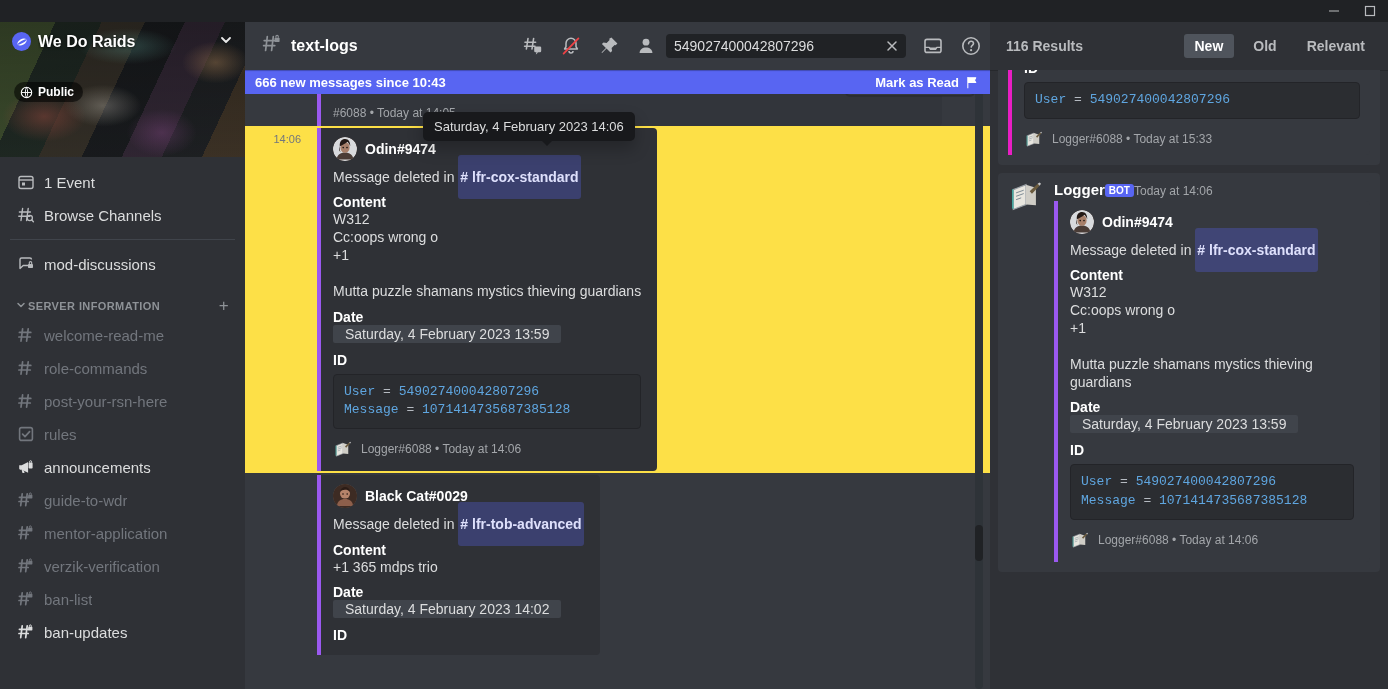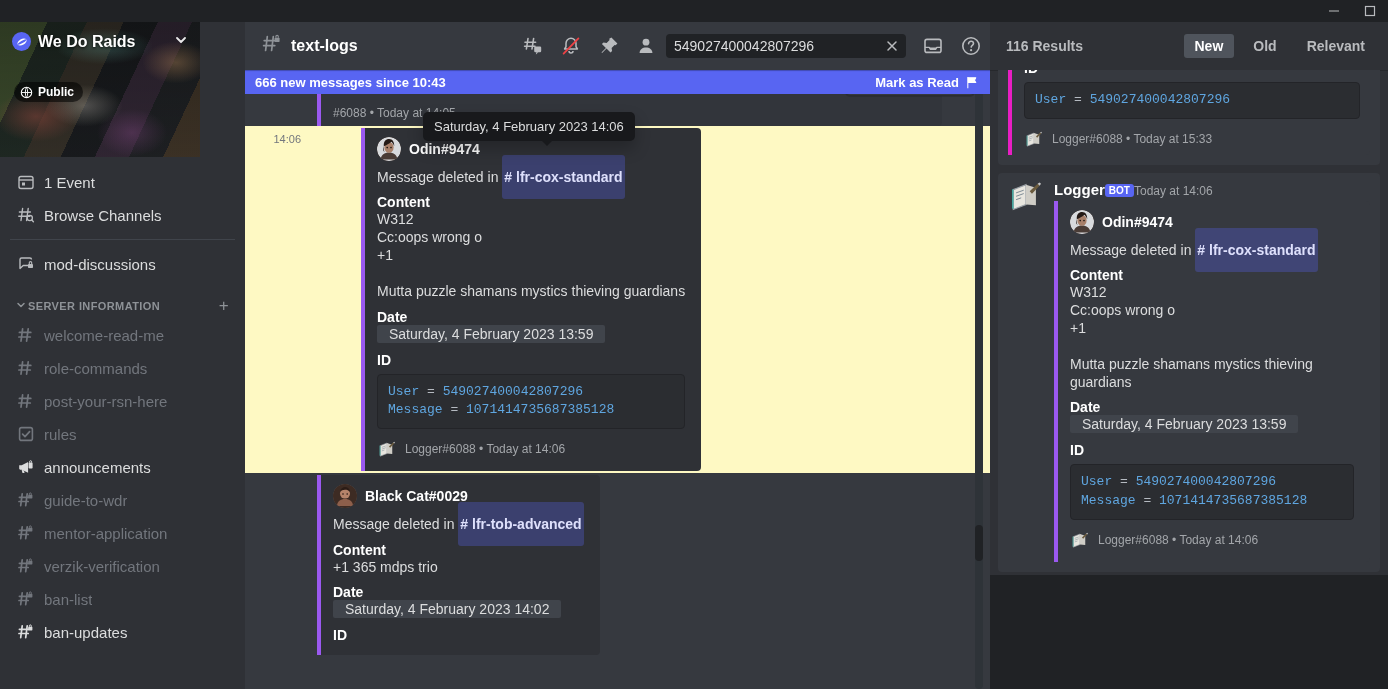--- a/index.html
+++ b/index.html
@@ -33,21 +33,21 @@
 
   
   .sidebar {
     width: 245px; height: 667px;
     background: #2f3136;
     position: relative;
     flex: 0 0 245px;
     overflow: hidden;
   }
   .server-banner {
-    height: 135px; width: 200px;
+    height: 135px; width: 245px;
     position: relative;
     background:
       linear-gradient(160deg, #3b4a2e 0%, #2b3524 18%, #1e2a1c 32%),
       #23261f;
     overflow: hidden;
   }
   .server-banner::before {
     content:"";
     position:absolute; inset:0;
     background:
@@ -171,21 +171,21 @@
     border-left: 4px solid #9b59f0;
     color: #a3a6aa; font-size: 12px;
     height: 32px; overflow: hidden;
     display: flex; align-items: flex-end;
   }
 
   .msg-row {
     display: flex; padding: 2px 48px 2px 0;
     position: relative;
   }
-  .msg-row.hl { background: #fef9c3; gap: 44px; }
+  .msg-row.hl { background: #fde047; }
   .gutter {
     width: 72px; flex: 0 0 72px;
     color: #72767d; font-size: 11px;
     text-align: right; padding-right: 16px; padding-top: 5px;
   }
   .embed {
     background: #2f3136; border-left: 4px solid #9b59f0;
     border-radius: 0 4px 4px 0;
     padding: 9px 16px 12px 12px;
     max-width: 520px; min-width: 280px;
@@ -261,21 +261,21 @@
     position: absolute; right: 7px; top: 0; bottom: 0; width: 8px; z-index: 12;
   }
   .fake-scroll .track { position:absolute; inset:0; background: #2e3338; border-radius: 4px; }
   .fake-scroll .thumb {
     position: absolute; left: 0; width: 8px; top: 455px; height: 36px;
     background: #202225; border-radius: 4px;
   }
 
   
   .searchpanel {
-    width: 398px; flex: 0 0 398px; height: 553px;
+    width: 398px; flex: 0 0 398px; height: 667px;
     background: #2f3136; display: flex; flex-direction: column;
     overflow: hidden;
   }
   .sp-header {
     height: 48px; flex: 0 0 48px;
     display: flex; align-items: center;
     padding: 0 12px 0 16px;
     background: #2f3136;
     box-shadow: 0 1px 0 rgba(4,4,5,.2);
   }

